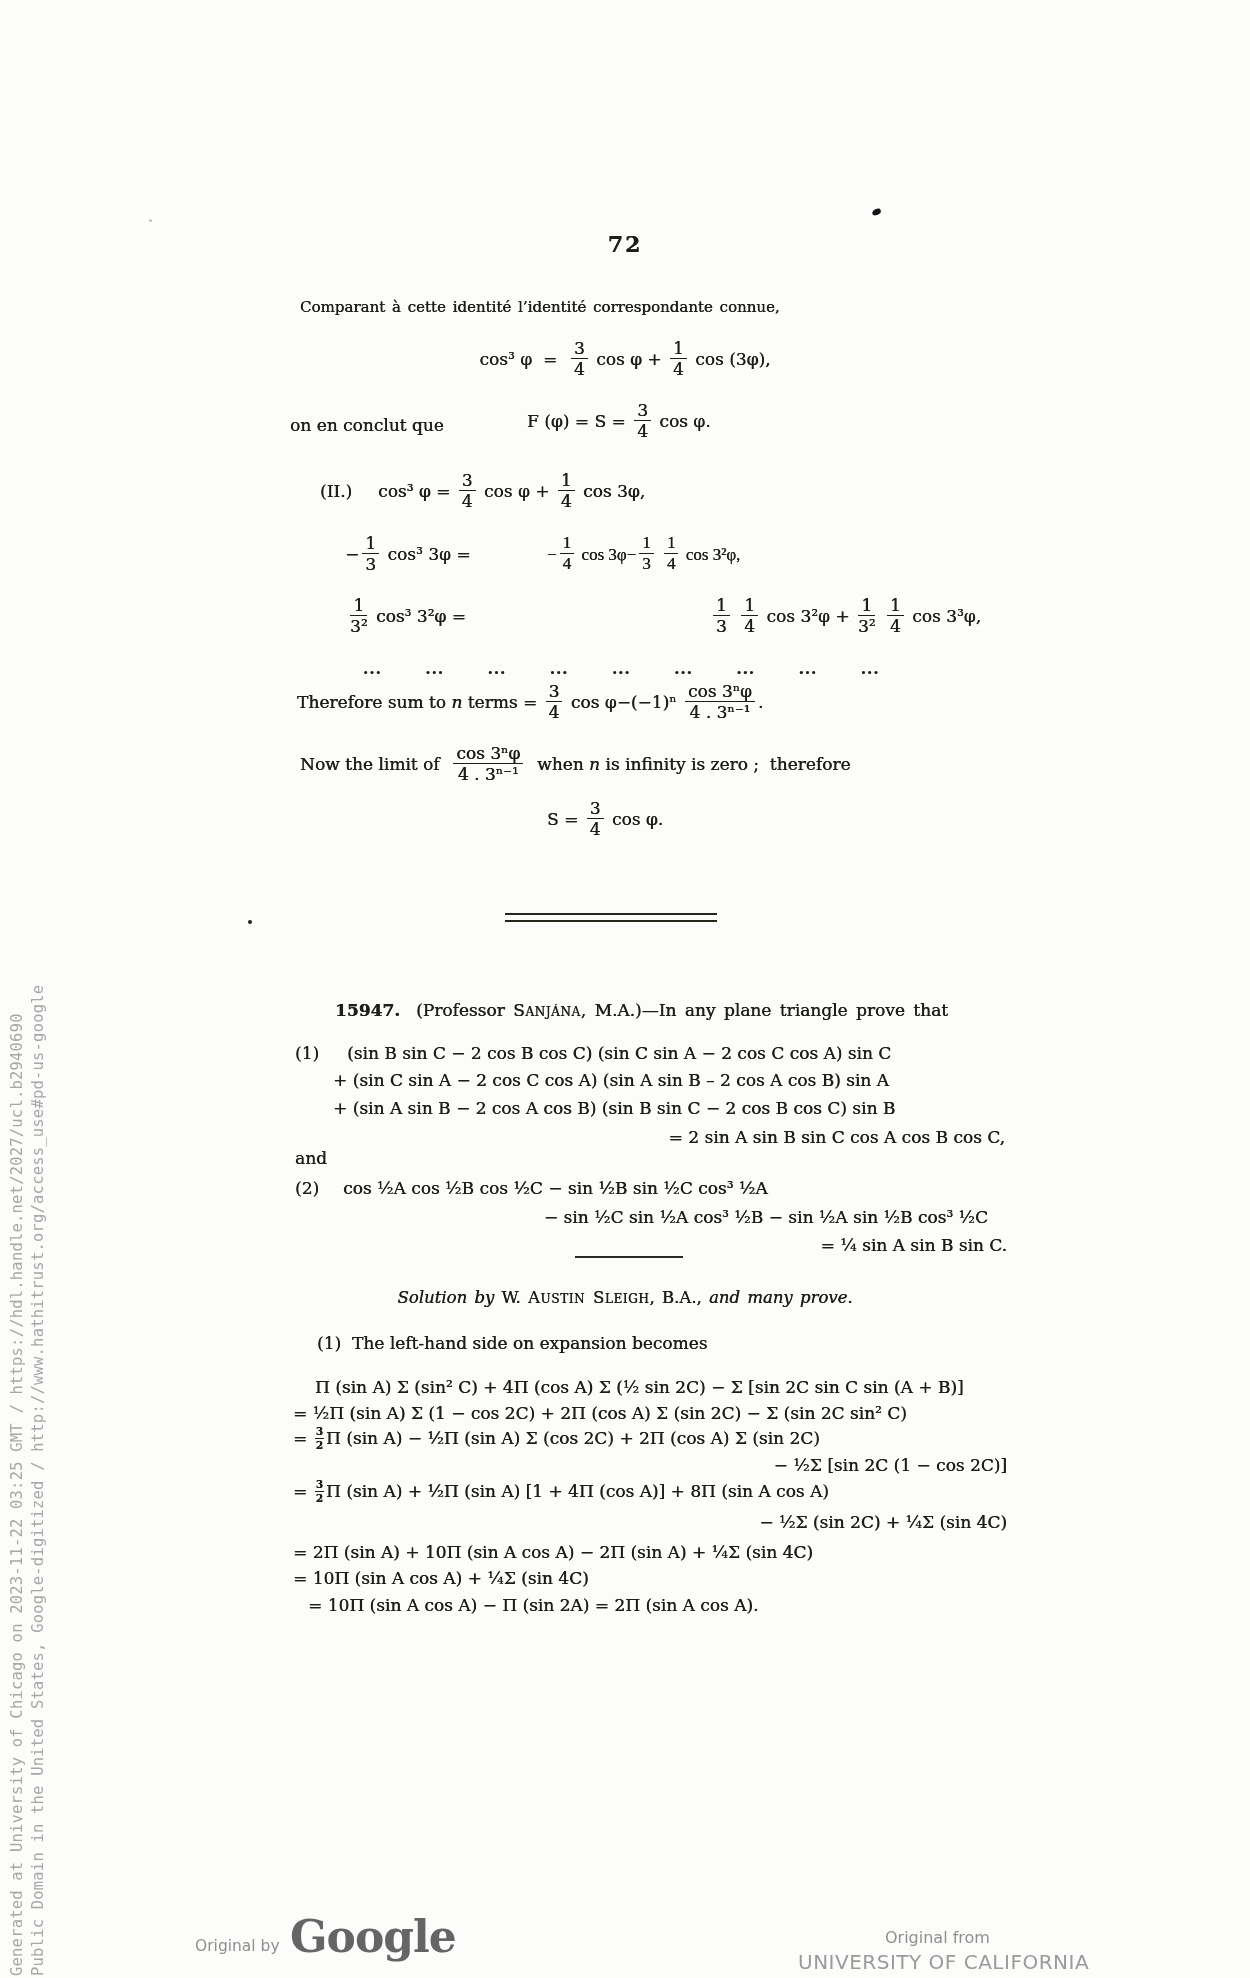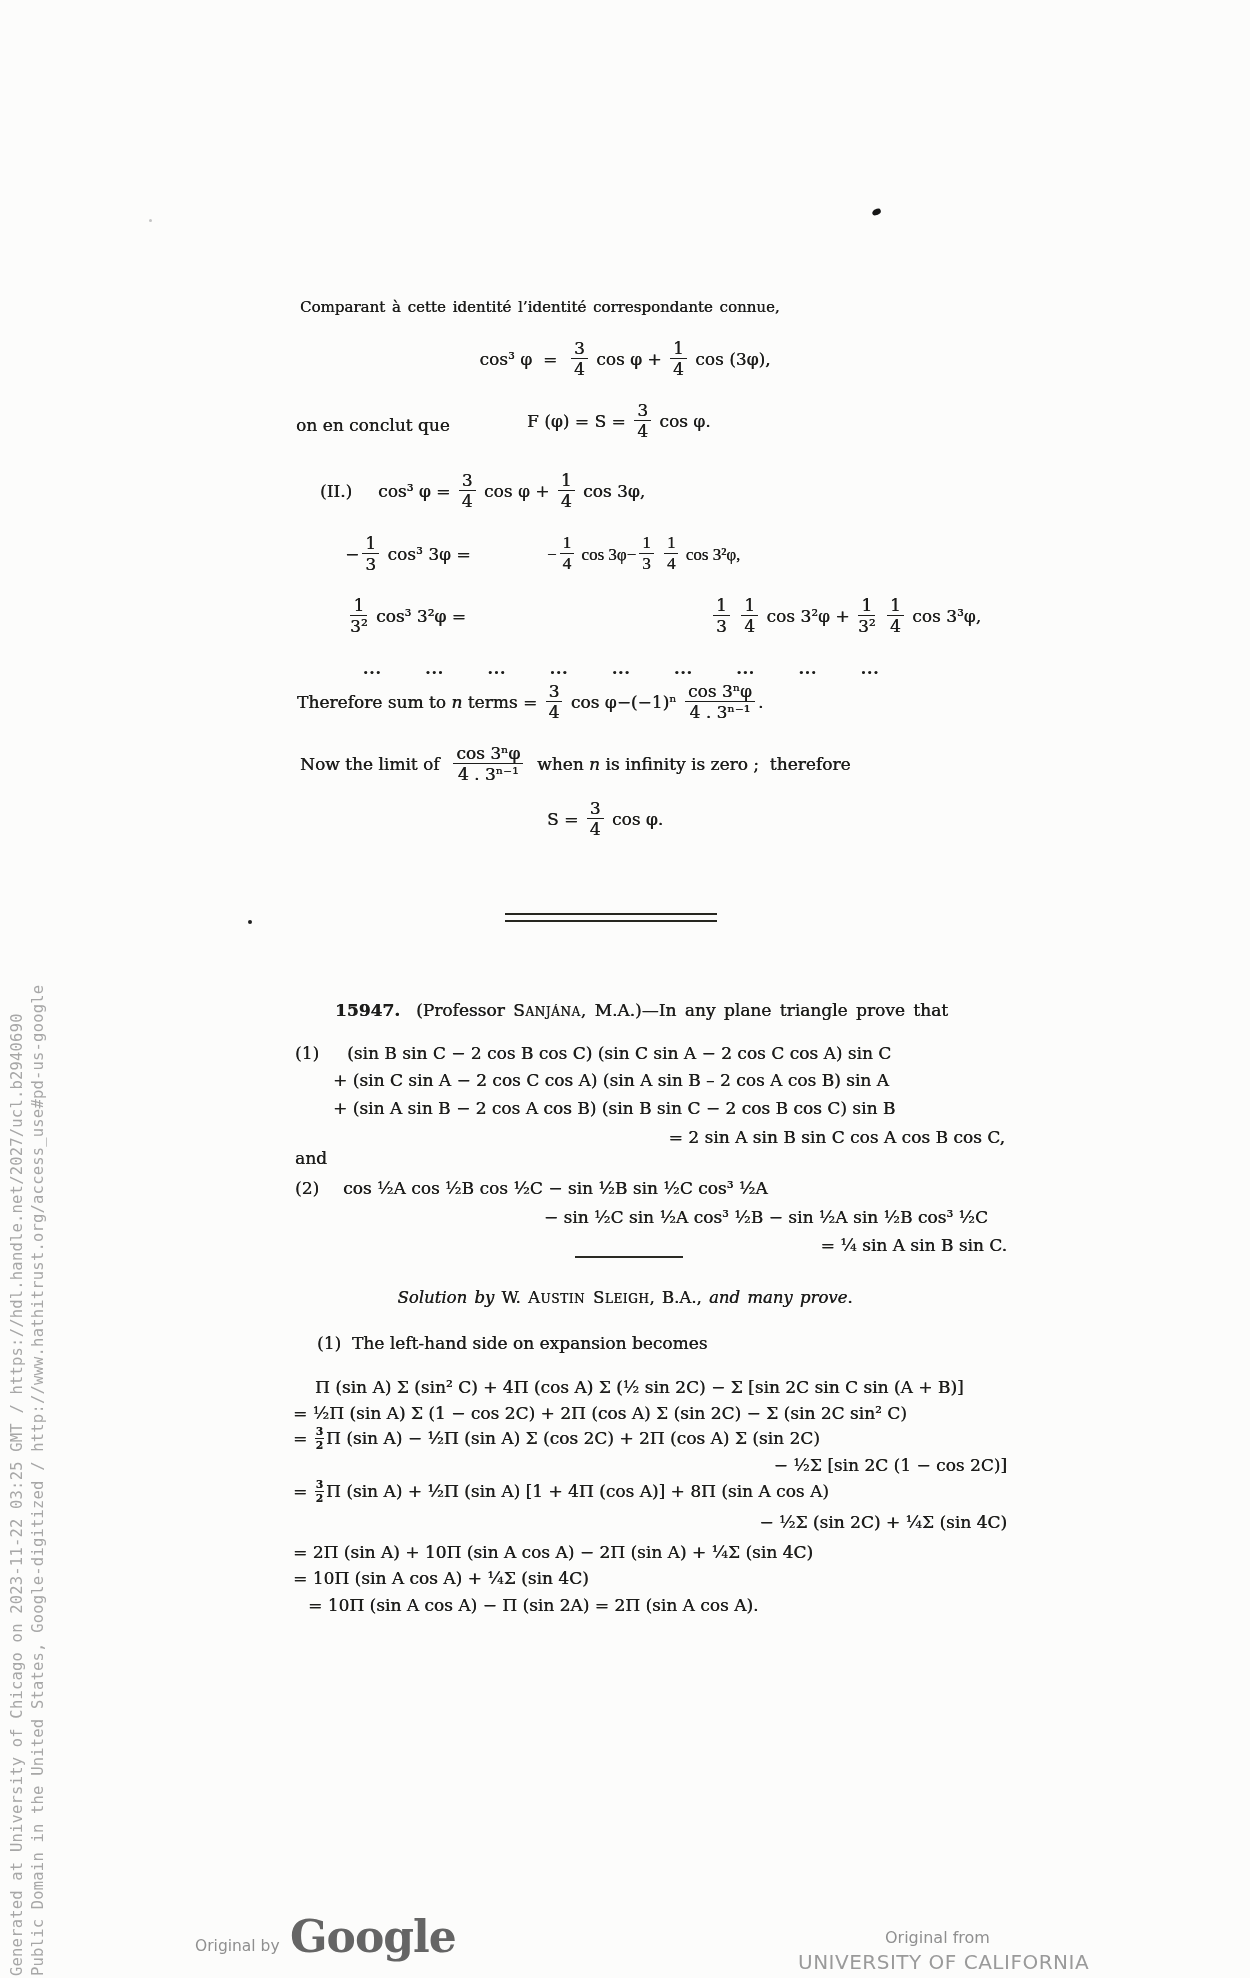--- a/index.html
+++ b/index.html
@@ -62,26 +62,27 @@
 
 <div class="page">
 
   <div class="sidebar-line" style="left:8px;">Generated at University of Chicago on 2023-11-22 03:25 GMT  /  https://hdl.handle.net/2027/ucl.b2940690</div>
   <div class="sidebar-line" style="left:29px;">Public Domain in the United States, Google-digitized  /  http://www.hathitrust.org/access_use#pd-us-google</div>
 
   <div class="mark-comma"></div>
   <div class="mark-dot1"></div>
   <div class="mark-dot2"></div>
 
+  <div class="row center" style="top:233px;font-size:22px;font-weight:bold;letter-spacing:2px;">72</div>
 
   <div class="row" style="left:300px;top:296px;font-size:15px;word-spacing:2px;">Comparant à cette identité l’identité correspondante connue,</div>
 
   <div class="row center" style="top:341px;">cos³ φ  =  <span class="frac"><span class="num">3</span><span class="den">4</span></span> cos φ + <span class="frac"><span class="num">1</span><span class="den">4</span></span> cos (3φ),</div>
 
-  <div class="row" style="left:296px;top:414px;">on en conclut que</div>
+  <div class="row" style="left:290px;top:414px;">on en conclut que</div>
   <div class="row" style="left:527px;top:403px;">F (φ) = S = <span class="frac"><span class="num">3</span><span class="den">4</span></span> cos φ.</div>
 
   <div class="row" style="left:320px;top:473px;"><span style="margin-right:26px;">(II.)</span><span>cos³ φ = <span class="frac"><span class="num">3</span><span class="den">4</span></span> cos φ + <span class="frac"><span class="num">1</span><span class="den">4</span></span> cos 3φ,</span></div>
 
   <div class="row" style="left:345px;top:536px;">−<span class="frac"><span class="num">1</span><span class="den">3</span></span> cos³ 3φ =</div>
   <div class="row" style="left:547px;top:536px;font-family:Liberation Serif, serif;">−<span class="frac"><span class="num">1</span><span class="den">4</span></span> cos 3φ−<span class="frac"><span class="num">1</span><span class="den">3</span></span> <span class="frac"><span class="num">1</span><span class="den">4</span></span> cos 3²φ,</div>
 
   <div class="row" style="left:347px;top:598px;"><span class="frac"><span class="num">1</span><span class="den">3²</span></span> cos³ 3²φ =</div>
   <div class="row" style="left:710px;top:598px;"><span class="frac"><span class="num">1</span><span class="den">3</span></span> <span class="frac"><span class="num">1</span><span class="den">4</span></span> cos 3²φ + <span class="frac"><span class="num">1</span><span class="den">3²</span></span> <span class="frac"><span class="num">1</span><span class="den">4</span></span> cos 3³φ,</div>
 

